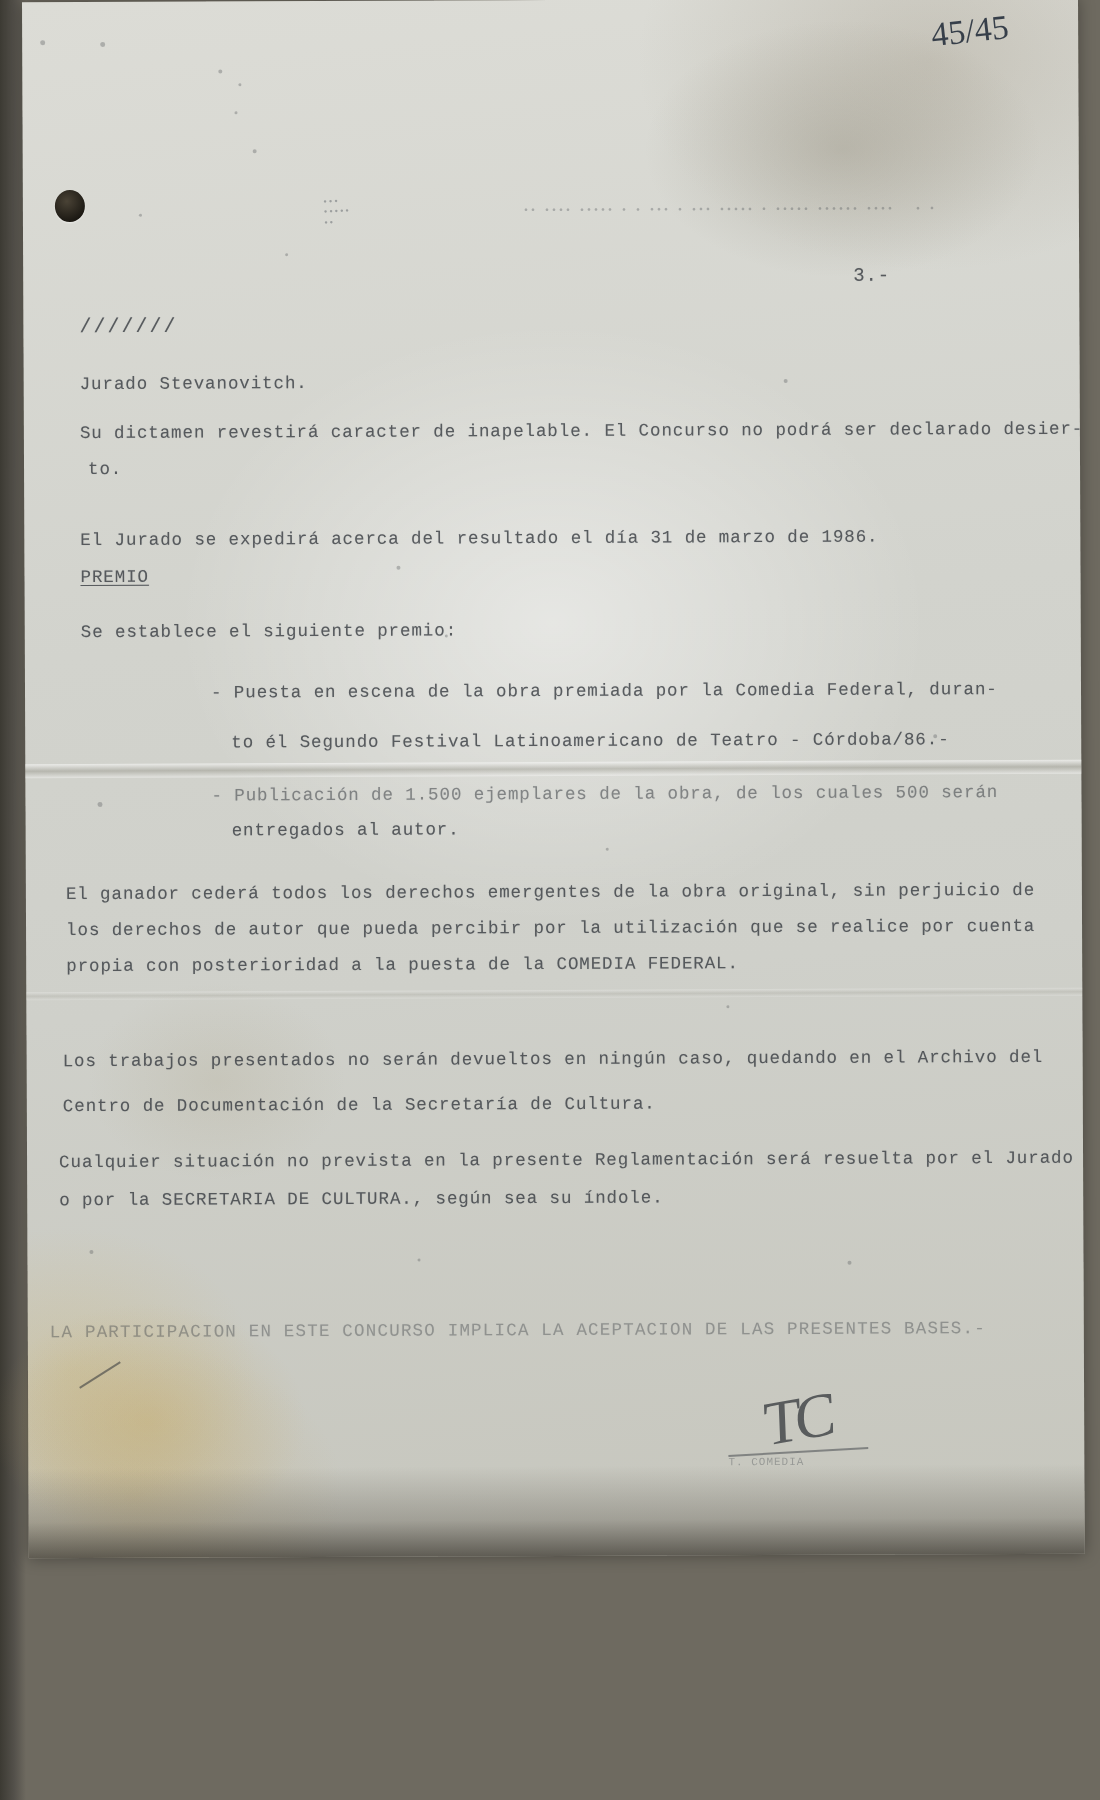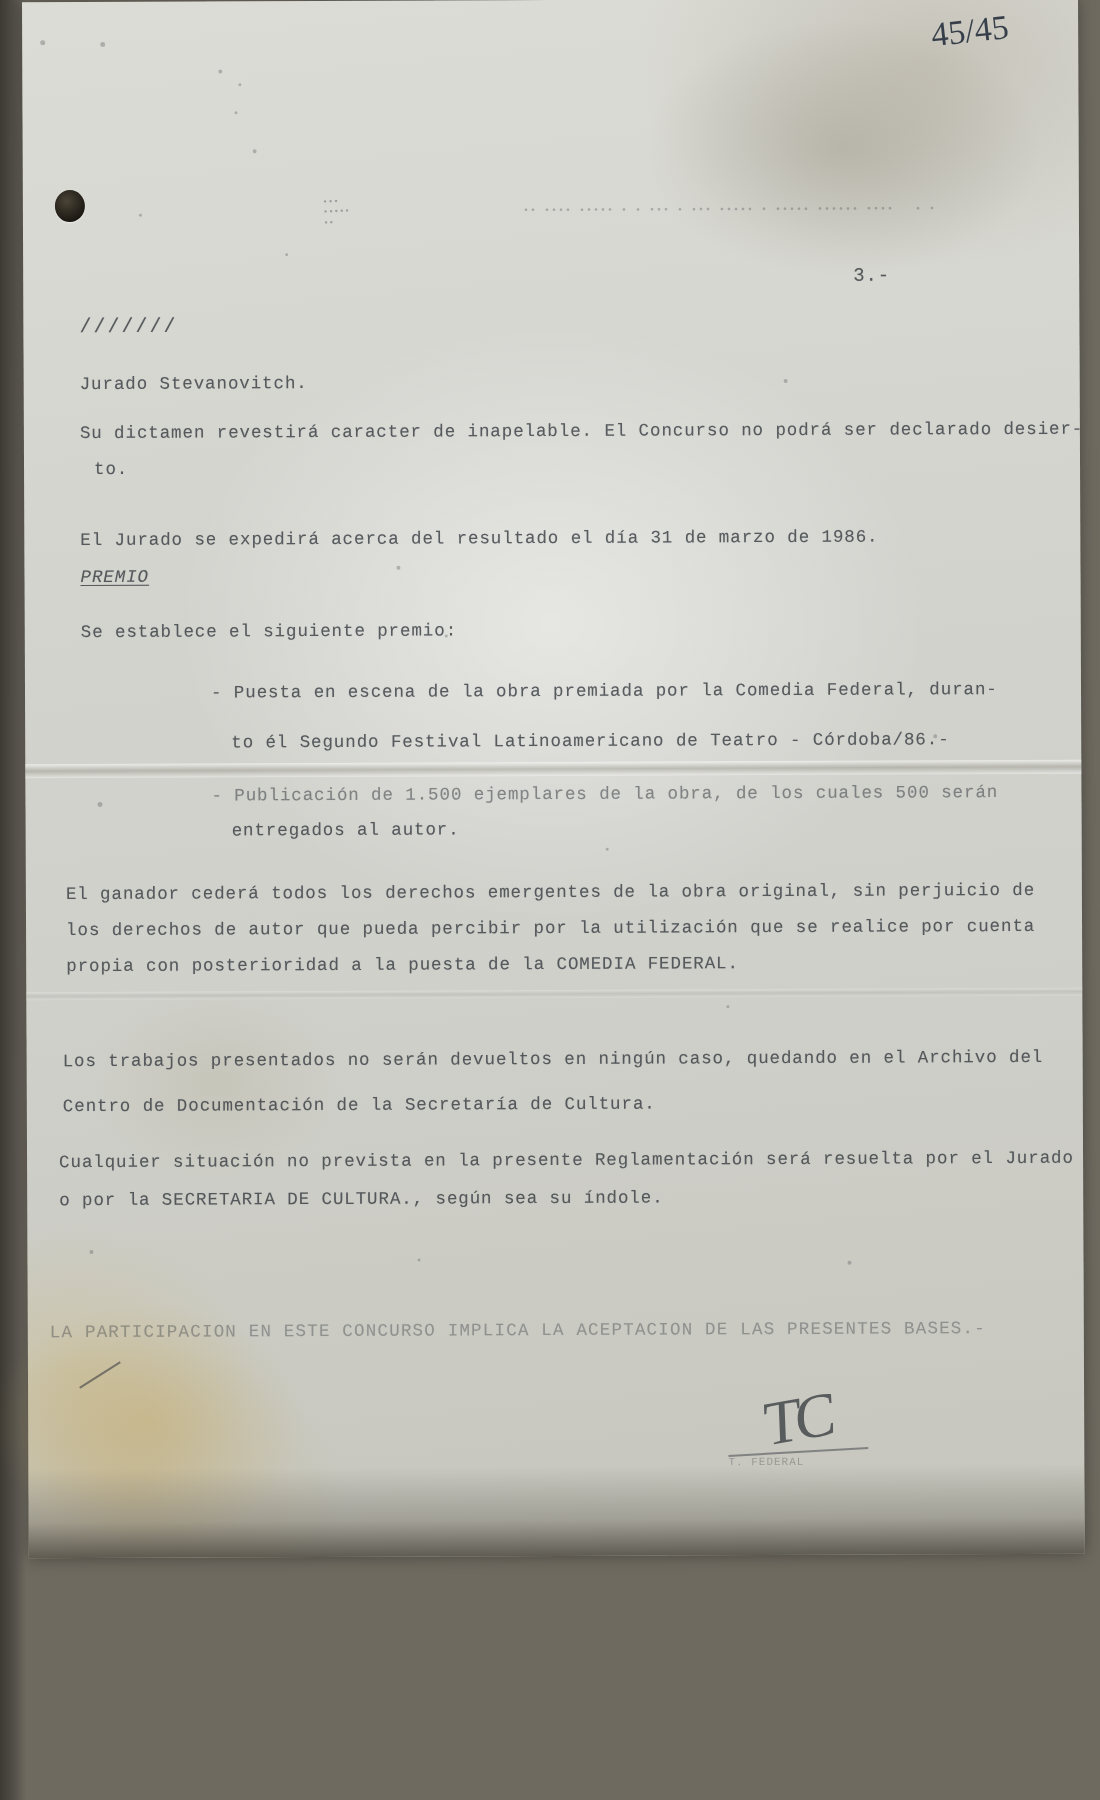--- a/index.html
+++ b/index.html
@@ -75,21 +75,21 @@
     font-family: "Liberation Mono", monospace;
     font-size: 17.5px;
     letter-spacing: 0.9px;
     line-height: 1.0;
     white-space: pre;
     opacity: 0.82;
     text-shadow: 0 0 1px rgba(70,75,85,0.35);
   }
   .faint { opacity: 0.55; }
   .fainter { opacity: 0.40; }
-  .underline { text-decoration: underline; text-underline-offset: 3px; font-style: italic; }
+  .underline { text-decoration: underline; text-underline-offset: 3px; }
 
   
   #page-number {
     position: absolute;
     right: 70px;
     top: 14px;
     font-family: "Liberation Serif", serif;
     font-size: 34px;
     color: #1f2937;
     transform: rotate(-6deg);
@@ -206,41 +206,41 @@
     <div id="stamp-mark">•••
 •••••
 ••</div>
 
     <div class="doc-text" style="left:830px; top:268px; font-size:19px;">3.-</div>
 
     <div class="doc-text" style="left:56px; top:315px; font-size:20px; letter-spacing:2px;">///////</div>
 
     <div class="doc-text" style="left:56px;  top:374px;">Jurado Stevanovitch.</div>
     <div class="doc-text" style="left:56px;  top:423px;">Su dictamen revestirá caracter de inapelable. El Concurso no podrá ser declarado desier-</div>
-    <div class="doc-text" style="left:70px;  top:459px;">to.</div>
+    <div class="doc-text" style="left:64px;  top:459px;">to.</div>
     <div class="doc-text" style="left:56px;  top:530px;">El Jurado se expedirá acerca del resultado el día 31 de marzo de 1986.</div>
     <div class="doc-text underline" style="left:56px;  top:567px;">PREMIO</div>
     <div class="doc-text" style="left:56px;  top:622px;">Se establece el siguiente premio:</div>
     <div class="doc-text" style="left:186px; top:683px;">- Puesta en escena de la obra premiada por la Comedia Federal, duran-</div>
     <div class="doc-text" style="left:206px; top:733px;">to él Segundo Festival Latinoamericano de Teatro - Córdoba/86.-</div>
     <div class="doc-text faint" style="left:186px; top:786px;">- Publicación de 1.500 ejemplares de la obra, de los cuales 500 serán</div>
     <div class="doc-text" style="left:206px; top:821px;text-align:center;">entregados al autor.</div>
     <div class="doc-text" style="left:40px;  top:884px;">El ganador cederá todos los derechos emergentes de la obra original, sin perjuicio de</div>
     <div class="doc-text" style="left:40px;  top:920px;">los derechos de autor que pueda percibir por la utilización que se realice por cuenta</div>
     <div class="doc-text" style="left:40px;  top:956px;">propia con posterioridad a la puesta de la COMEDIA FEDERAL.</div>
     <div class="doc-text" style="left:36px;  top:1051px;">Los trabajos presentados no serán devueltos en ningún caso, quedando en el Archivo del</div>
     <div class="doc-text" style="left:36px;  top:1096px;">Centro de Documentación de la Secretaría de Cultura.</div>
     <div class="doc-text" style="left:32px;  top:1152px;">Cualquier situación no prevista en la presente Reglamentación será resuelta por el Jurado</div>
     <div class="doc-text" style="left:32px;  top:1190px;">o por la SECRETARIA DE CULTURA., según sea su índole.</div>
     <div class="doc-text fainter" style="left:22px;  top:1322px; letter-spacing:1.2px;">LA PARTICIPACION EN ESTE CONCURSO IMPLICA LA ACEPTACION DE LAS PRESENTES BASES.-</div>
 
     <div id="pen-stroke"></div>
     <div id="signature">TC</div>
     <div id="signature-rule"></div>
-    <div id="signature-caption">T. FEDERAL</div>
+    <div id="signature-caption">T. COMEDIA</div>
 
     <div class="speck" style="left:18px;  top:38px;  width:5px; height:5px;"></div>
     <div class="speck" style="left:78px;  top:40px;  width:5px; height:5px;"></div>
     <div class="speck" style="left:196px; top:68px;  width:4px; height:4px;"></div>
     <div class="speck" style="left:216px; top:82px;  width:3px; height:3px;"></div>
     <div class="speck" style="left:212px; top:110px; width:3px; height:3px;"></div>
     <div class="speck" style="left:230px; top:148px; width:4px; height:4px;"></div>
     <div class="speck" style="left:116px; top:212px; width:3px; height:3px;"></div>
     <div class="speck" style="left:262px; top:252px; width:3px; height:3px;"></div>
     <div class="speck" style="left:760px; top:380px; width:4px; height:4px;"></div>

